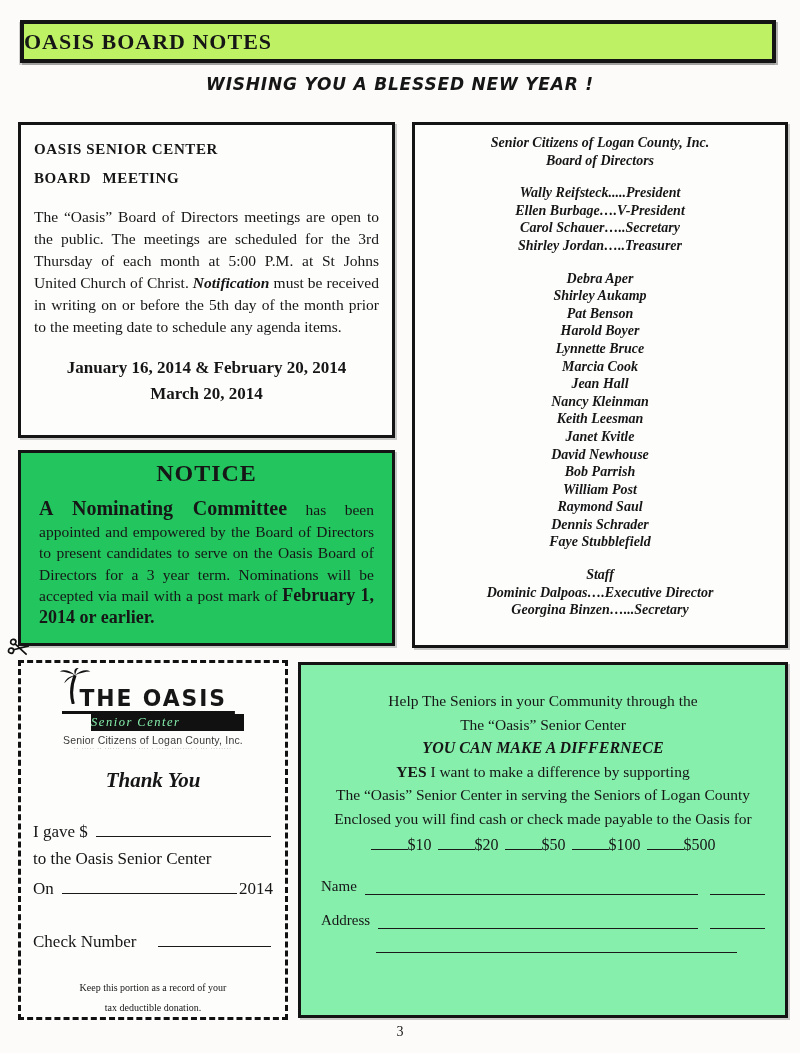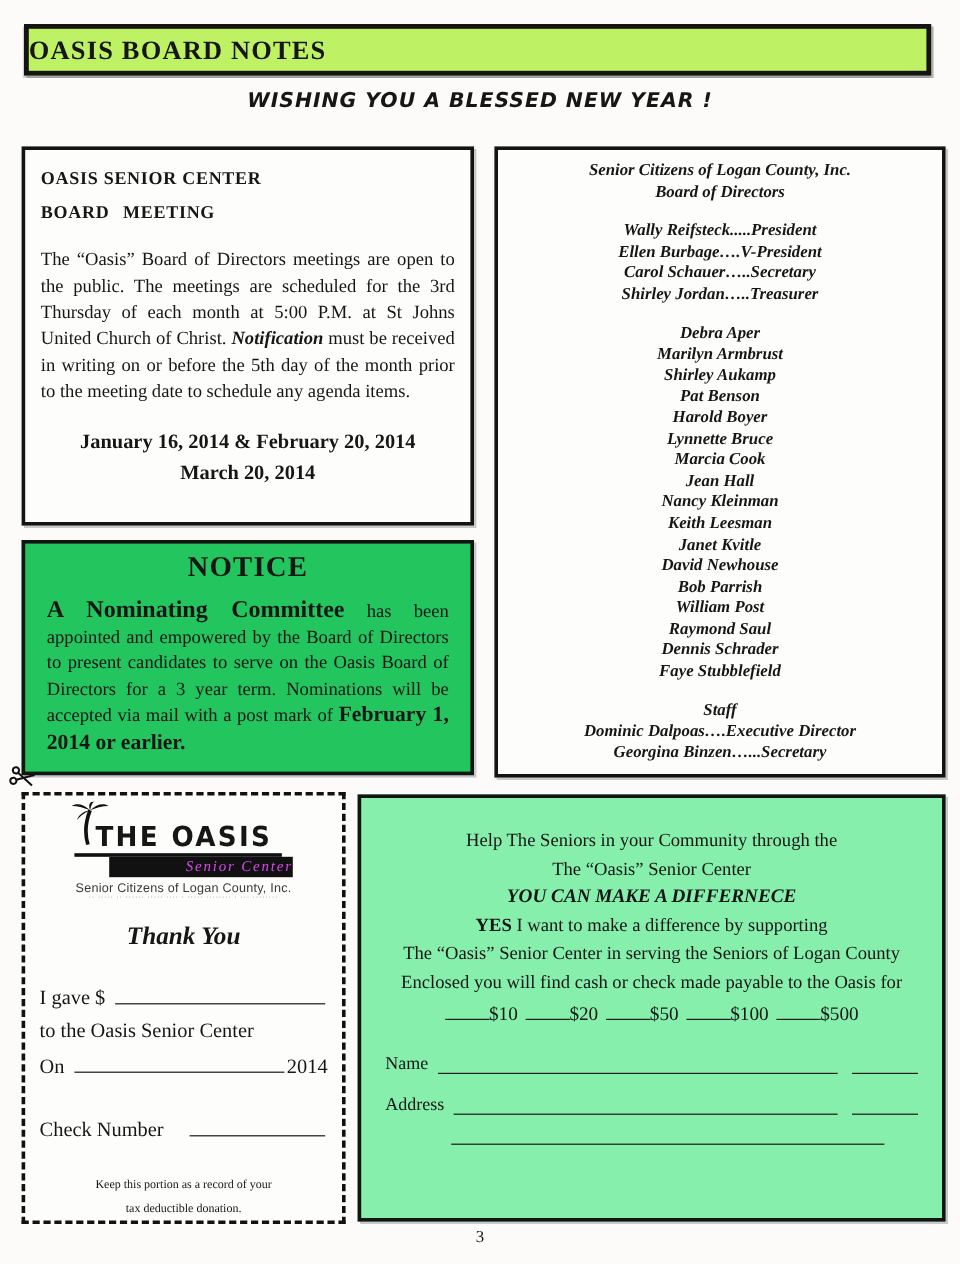--- a/index.html
+++ b/index.html
@@ -46,22 +46,22 @@
 
   
   .stub-box { left:18px; top:660px; width:270px; height:360px;
     border:3.5px dashed #111; background:#fdfdfc; padding:14px 12px 0; }
   .scissors { left:8px; top:638px; width:22px; height:20px; transform:rotate(14deg); }
   .logo-wrap { width:182px; margin:8px auto 0; position:relative; }
   .palm-icon { position:absolute; left:-3px; top:-17px; width:34px; height:36px; }
   .logo-title { font-family:"DejaVu Sans", sans-serif; font-weight:bold; font-size:23px;
     letter-spacing:2px; text-align:center; transform:scaleX(.95); transform-origin:left;
     border-bottom:3px solid #111; padding:0 0 0 10px; line-height:26px; }
-  .logo-banner { margin-left:16%; width:84%; height:17px; background:#111; color:#d946ef;
-    font-style:italic; font-size:12.5px; text-align:right; line-height:16px;
+  .logo-banner { margin-left:16%; width:84%; height:17px; background:#111; color:#86efac;
+    font-style:italic; font-size:12.5px; text-align:left; line-height:16px;
     letter-spacing:1.5px; }
   .logo-org { margin-top:3px; font-family:"Liberation Sans", sans-serif; font-size:10.5px;
     color:#3a3a3a; text-align:center; letter-spacing:.2px; }
   .logo-fine { font-size:5px; color:#555; text-align:center; letter-spacing:1px;
     filter:blur(.3px); }
   .thank-you { margin-top:17px; text-align:center; font-weight:bold; font-style:italic;
     font-size:21px; }
   .stub-row { display:flex; align-items:baseline; font-size:17px; }
   .fill { flex:1; border-bottom:1.7px solid #1a1a1a; height:1.05em; margin:0 2px 0 8px; }
   .keep-note { margin-top:26px; text-align:center; font-size:10px; line-height:20px; }
@@ -69,21 +69,21 @@
   
   .form-box { left:298px; top:662px; width:490px; height:356px;
     border:3px solid #141414; background:#86efac; padding:24px 20px 0;
     box-shadow:2px 2px 0 rgba(140,140,140,.45); }
   .form-line { text-align:center; font-size:15.5px; line-height:23.5px; }
   .form-line3 { font-weight:bold; font-style:italic; font-size:16px; }
   .yes-bold { font-weight:bold; }
   .amounts-row { margin-top:4px; display:flex; justify-content:center; font-size:16px; }
   .amt { display:flex; align-items:baseline; margin:0 3px; }
   .amt-blank { display:inline-block; width:37px; border-bottom:1.7px solid #1a1a1a; height:1em; }
-  .form-field { display:flex; align-items:center; font-size:15px; margin-top:0; }
+  .form-field { display:flex; align-items:flex-end; font-size:15px; margin-top:0; }
   .short-blank { width:55px; border-bottom:1.7px solid #1a1a1a; height:1.05em; margin-left:10px; flex:none; }
   .solo-line { margin:22px 28px 0 55px; border-bottom:1.7px solid #1a1a1a; height:2px; }
 
   .page-number { left:0; top:1024px; width:800px; text-align:center; font-size:14px; }
 </style>
 </head>
 <body>
 
 <div class="abs header-box">
   <div class="header-title">OASIS BOARD NOTES</div>
@@ -112,21 +112,20 @@
   <div class="dir-spacer"></div>
   <div>
       <div>Wally Reifsteck.....President</div>
       <div>Ellen Burbage….V-President</div>
       <div>Carol Schauer…..Secretary</div>
       <div>Shirley Jordan…..Treasurer</div>
     </div>
   <div class="dir-spacer"></div>
   <div>
       <div>Debra Aper</div>
-      <div>Marilyn Armbrust</div>
       <div>Shirley Aukamp</div>
       <div>Pat Benson</div>
       <div>Harold Boyer</div>
       <div>Lynnette Bruce</div>
       <div>Marcia Cook</div>
       <div>Jean Hall</div>
       <div>Nancy Kleinman</div>
       <div>Keith Leesman</div>
       <div>Janet Kvitle</div>
       <div>David Newhouse</div>

